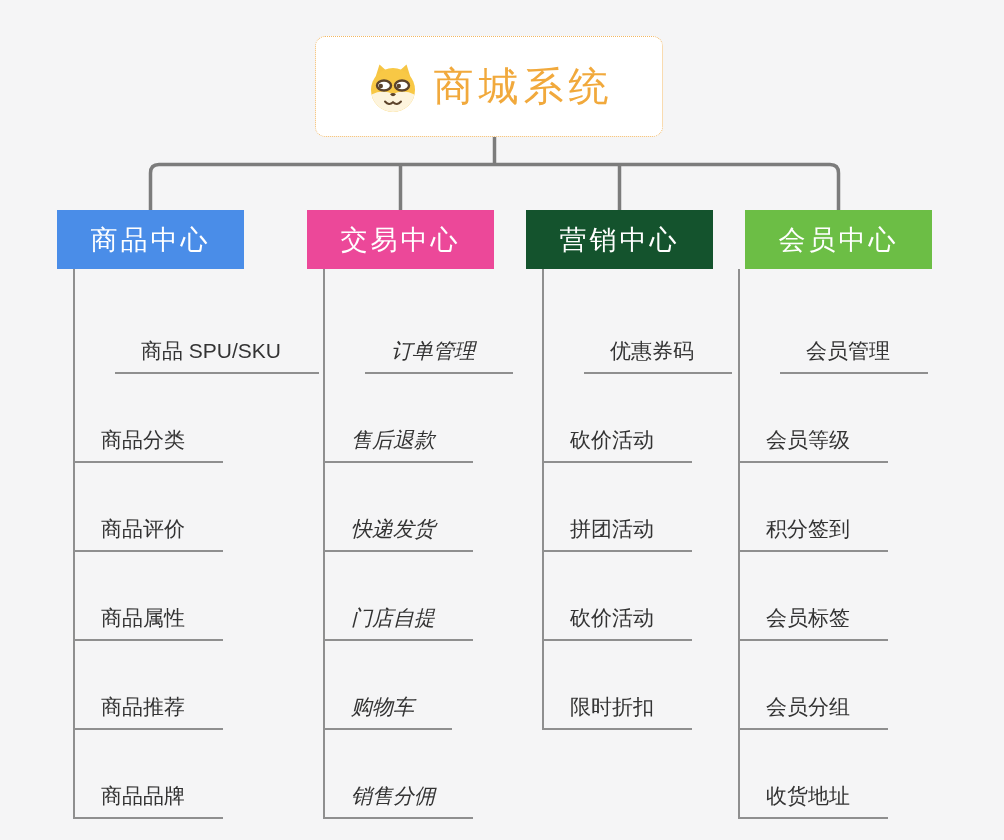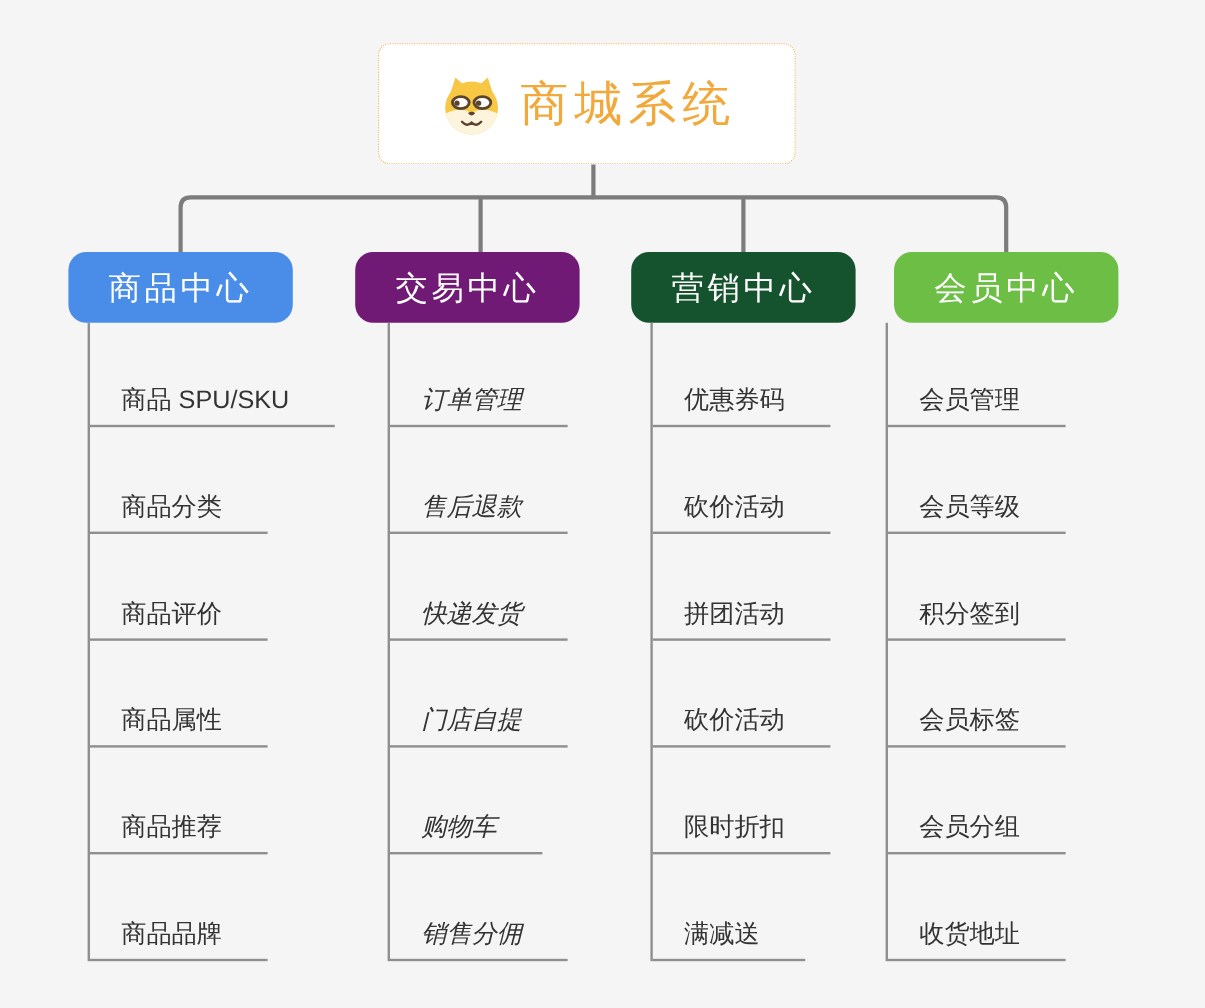--- a/index.html
+++ b/index.html
@@ -17,39 +17,39 @@
     background:#ffffff;border:1px dotted #f3b863;border-radius:10px;
     box-sizing:border-box;display:flex;align-items:center;justify-content:center;gap:13px;
   }
   .root-label{
     font-size:40px;color:#f1a93c;letter-spacing:5px;font-weight:500;white-space:nowrap;
   }
   .dog-icon{display:block;}
 
   
   .branch{
-    position:absolute;top:210px;width:187px;height:59px;border-radius:15px;
+    position:absolute;top:210px;width:187px;height:59px;border-radius:0;
     display:flex;align-items:center;justify-content:center;
     color:#ffffff;font-size:27px;letter-spacing:3px;white-space:nowrap;
   }
   .b0{left:57px;background:#4a8de8;}
-  .b1{left:296px;background:#701a75;}
+  .b1{left:307px;background:#ec4899;}
   .b2{left:526px;background:#14532d;}
   .b3{left:745px;background:#6cbe45;}
 
   
   .leaf-col{position:absolute;top:269px;border-left:2px solid #8f8f8f;}
   .c0{left:73px;} .c1{left:323px;font-style:italic;} .c2{left:542px;} .c3{left:738px;}
   .leaf{
     height:89px;box-sizing:border-box;width:max-content;
     display:flex;align-items:flex-end;
     border-bottom:2px solid #8f8f8f;
     padding:0 38px 0 26px;
   }
-  .leaf:first-child{height:87px;}
+  .leaf:first-child{height:105px;margin-left:40px;}
   .leaf-label{
     display:block;padding-bottom:7px;font-size:21px;color:#333333;white-space:nowrap;
   }
 </style>
 </head>
 <body>
 
 <div class="canvas">
 
   <svg class="connectors" width="1004" height="840" viewBox="0 0 1004 840">
@@ -146,23 +146,20 @@
       </div>
     <div class="leaf">
         <span class="leaf-label">拼团活动</span>
       </div>
     <div class="leaf">
         <span class="leaf-label">砍价活动</span>
       </div>
     <div class="leaf">
         <span class="leaf-label">限时折扣</span>
       </div>
-    <div class="leaf">
-        <span class="leaf-label">满减送</span>
-      </div>
   </div>
 
   <div class="leaf-col c3">
     <div class="leaf">
         <span class="leaf-label">会员管理</span>
       </div>
     <div class="leaf">
         <span class="leaf-label">会员等级</span>
       </div>
     <div class="leaf">

